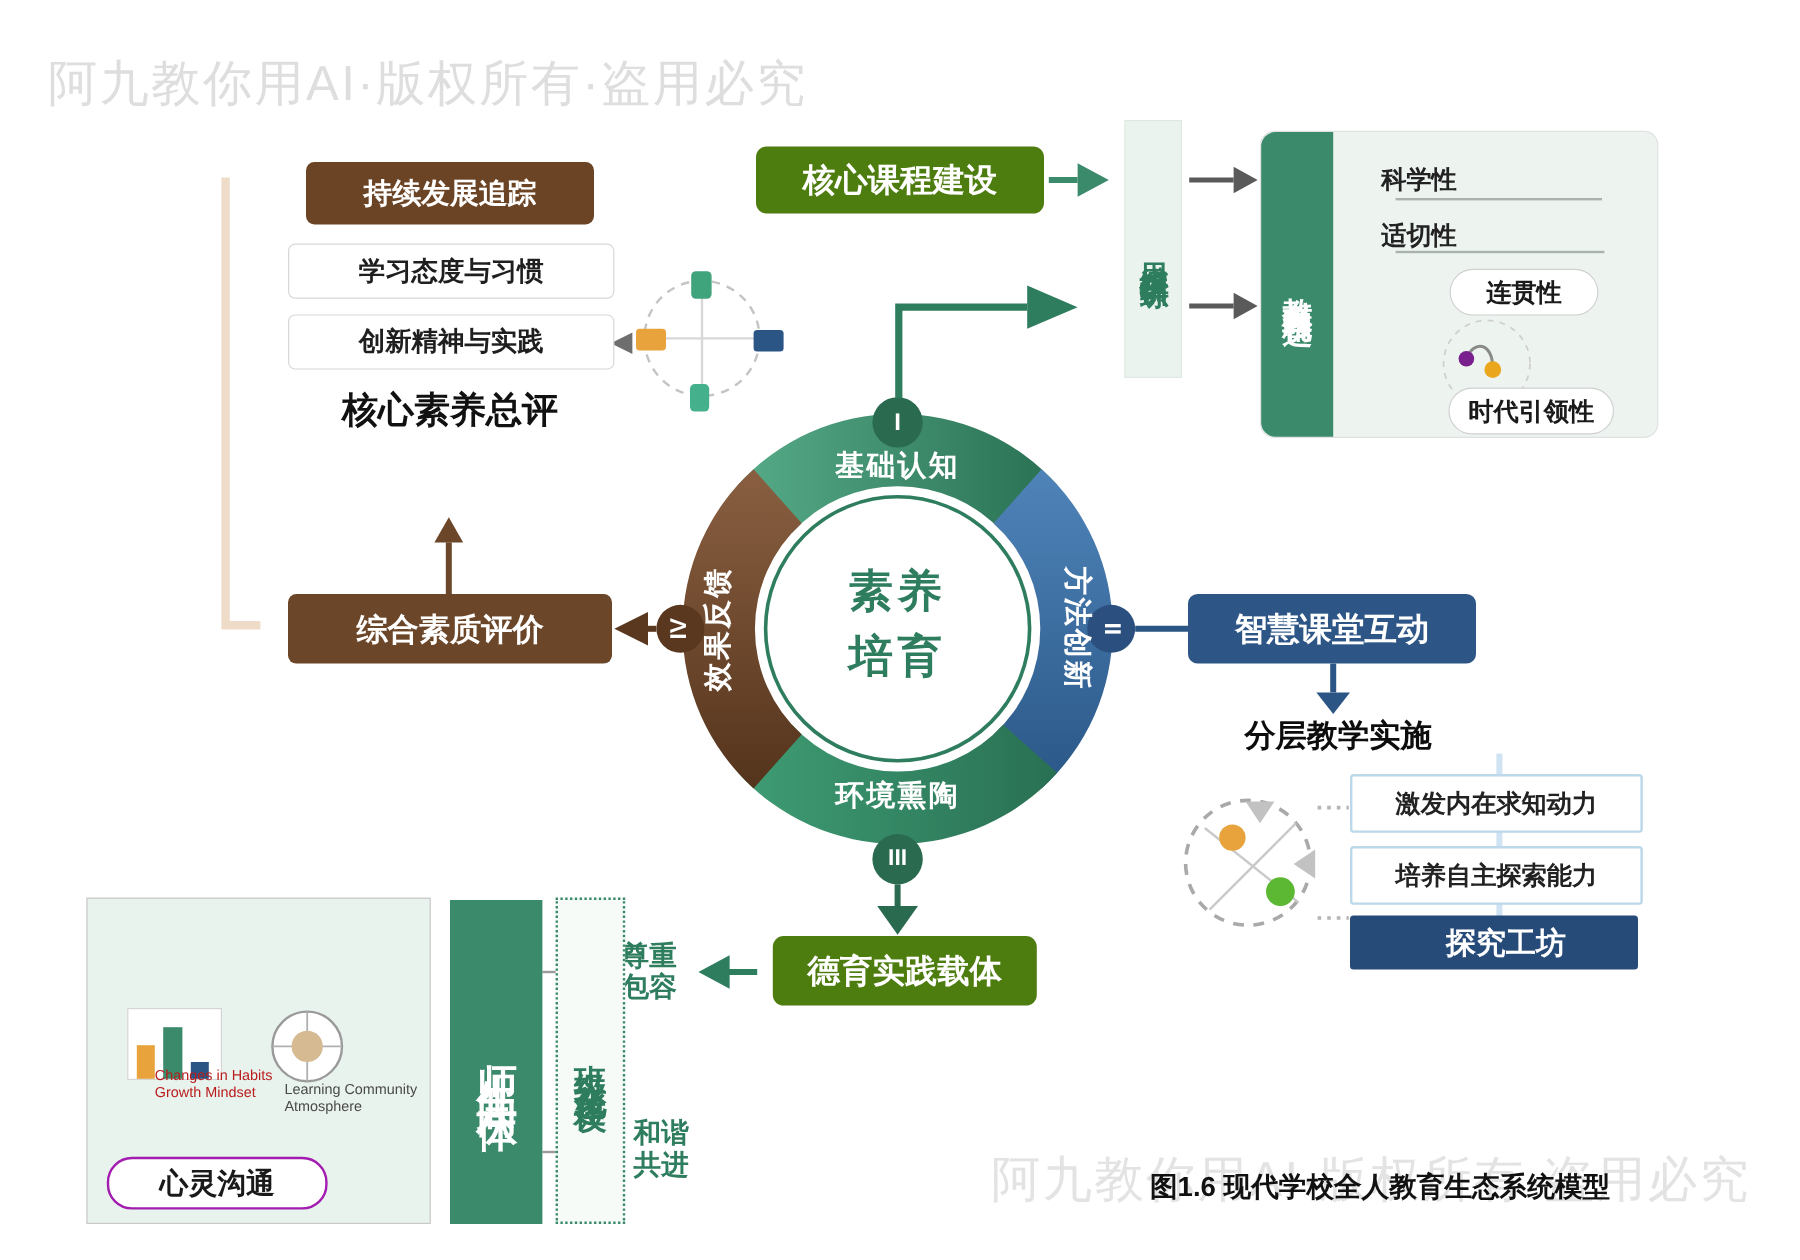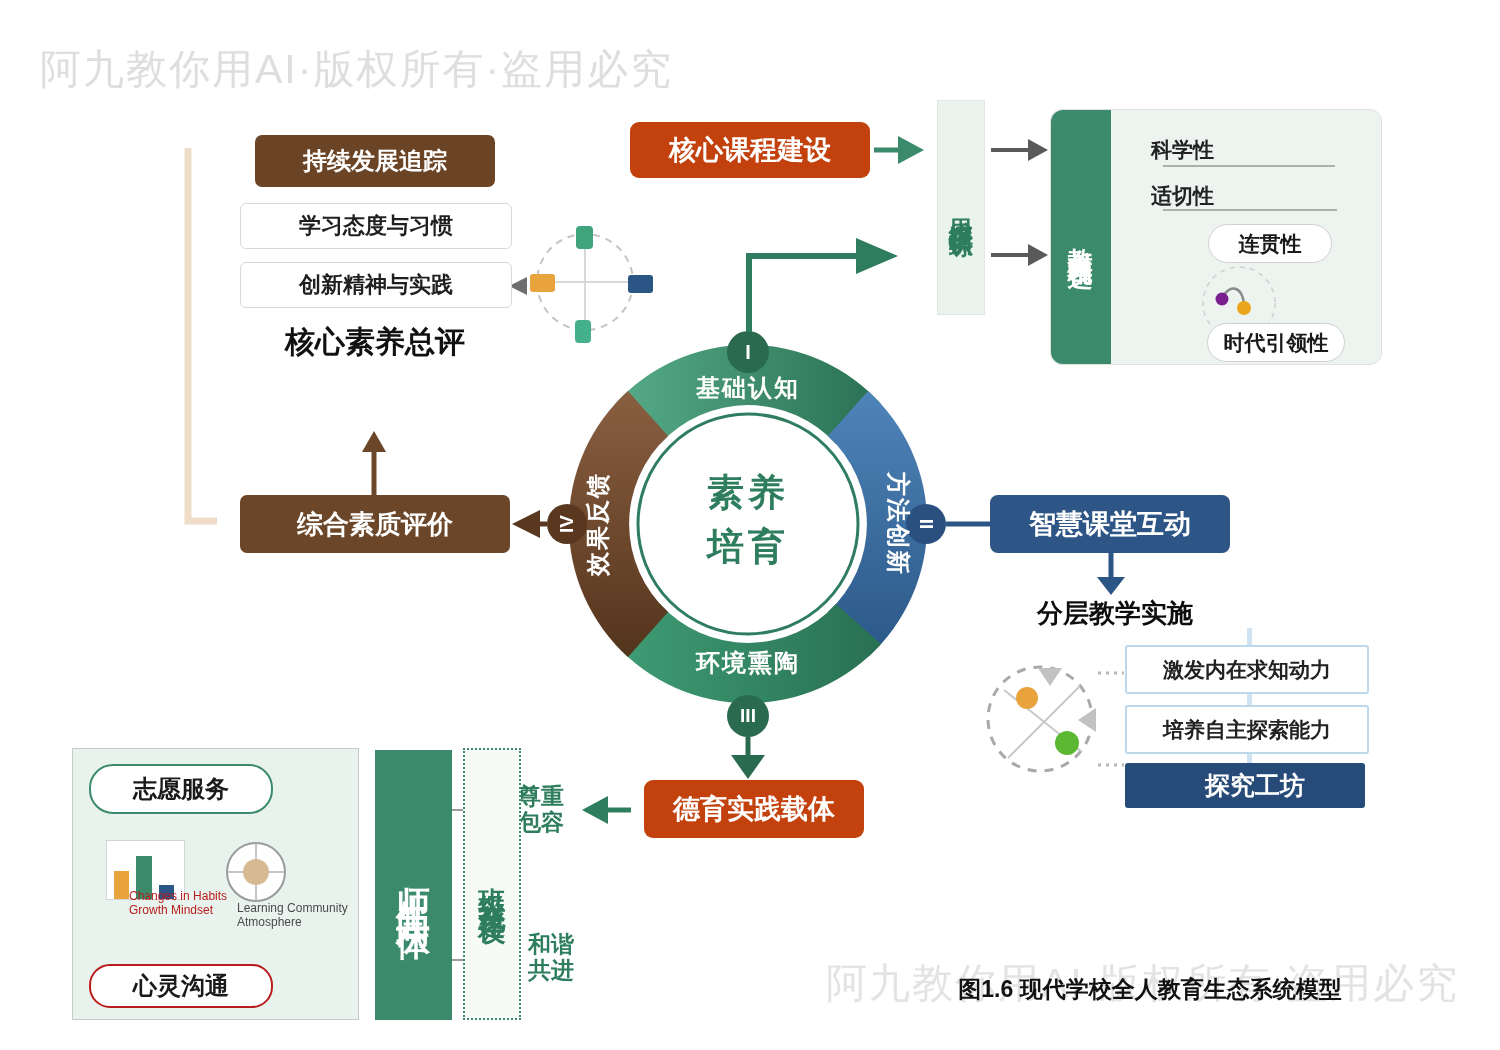--- a/index.html
+++ b/index.html
@@ -4,21 +4,21 @@
 <style>
   html,body{margin:0;padding:0;background:#fff;}
   .canvas{position:relative;width:1500px;height:1050px;background:#fff;overflow:hidden;
           font-family:"Liberation Sans","DejaVu Sans",sans-serif;color:#1a1a1a;}
   .abs{position:absolute;}
   .ctr{display:flex;align-items:center;justify-content:center;text-align:center;}
   .wm{position:absolute;color:#dedede;font-size:41px;font-weight:400;letter-spacing:2px;white-space:nowrap;}
   .boxlabel{font-weight:700;color:#fff;}
   .vtext{writing-mode:vertical-rl;text-orientation:upright;}
   .pill{background:#fff;border-radius:22px;font-weight:700;}
-  .greenbox{background:#c2410c;border-radius:9px;}
+  .greenbox{background:#4d7c0f;border-radius:9px;}
   .brownbox{background:#6b4628;border-radius:7px;}
   .bluebox{background:#2d5586;border-radius:8px;}
   .whitebox{background:#fff;border:1.5px solid #d8d8d8;border-radius:6px;font-weight:600;font-size:22px;color:#1f1f1f;}
   .outcome{background:#fff;border:2px solid #bcd8ea;border-radius:3px;font-weight:600;font-size:21px;color:#222;}
   svg{display:block;}
 </style>
 </head>
 <body>
 
 <div class="canvas">
@@ -193,21 +193,20 @@
     <div>共进</div>
   </div>
   <div class="abs ctr" style="left:375px;top:750px;width:77px;height:270px;background:#3a8a6b;">
     <span class="vtext" style="font-size:34px;font-weight:700;color:#fff;letter-spacing:10px;">师生共同体</span>
   </div>
   <div class="abs ctr" style="left:463px;top:748px;width:58px;height:272px;background:#f7fbf8;border:2px dotted #3a8a6b;box-sizing:border-box;">
     <span class="vtext" style="font-size:27px;font-weight:700;color:#2e7d5e;letter-spacing:6px;">班级文化建设</span>
   </div>
 
   <div class="abs" style="left:72px;top:748px;width:285px;height:270px;background:#e9f3ed;border:1px solid #c9c9c9;">
-    <div class="abs ctr pill" style="left:16px;top:15px;width:180px;height:46px;border:2px solid #3a8a6b;border-radius:24px;font-size:24px;">志愿服务</div>
 
     <div class="abs" style="left:33px;top:91px;width:77px;height:58px;background:#fff;border:1px solid #d5d5d5;">
       <div class="abs" style="left: 7px; bottom: 0px; width: 15px; height: 28px; background: rgb(232, 163, 61);"></div>
       <div class="abs" style="left: 29px; bottom: 0px; width: 16px; height: 43px; background: rgb(58, 138, 107);"></div>
       <div class="abs" style="left: 52px; bottom: 0px; width: 15px; height: 14px; background: rgb(43, 85, 133);"></div>
     </div>
 
     <svg class="abs" style="left:151px;top:91px;" width="64" height="64" viewBox="0 0 64 64">
       <circle cx="32" cy="32" r="29" fill="#fff" stroke="#9a9a9a" stroke-width="2"></circle>
       <line x1="3" y1="32" x2="61" y2="32" stroke="#b0b0b0" stroke-width="1.5"></line>
@@ -215,18 +214,18 @@
       <circle cx="32" cy="32" r="13" fill="#d6ba92"></circle>
     </svg>
     <div class="abs" style="left:56px;top:140px;width:112px;font-size:12px;color:#b91c1c;line-height:1.2;">
       <div>Changes in Habits</div>
       <div>Growth Mindset</div>
     </div>
     <div class="abs" style="left:164px;top:152px;width:120px;font-size:12px;color:#4a4a4a;line-height:1.2;">
       <div>Learning Community</div>
       <div>Atmosphere</div>
     </div>
-    <div class="abs ctr pill" style="left:16px;top:215px;width:180px;height:40px;border:2px solid #b91c1c;border-radius:21px;font-size:24px;">心灵沟通</div>
+    <div class="abs ctr pill" style="left:16px;top:215px;width:180px;height:40px;border:2px solid #a21caf;border-radius:21px;font-size:24px;">心灵沟通</div>
   </div>
 
   <div class="abs ctr" style="left:930px;top:973px;width:440px;height:32px;font-size:23px;font-weight:700;color:#111;">图1.6 现代学校全人教育生态系统模型</div>
 
 </div>
 
 </body></html>

